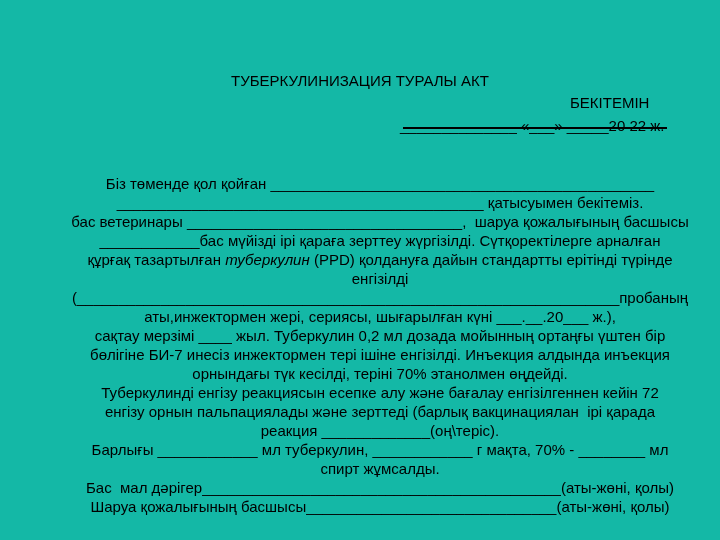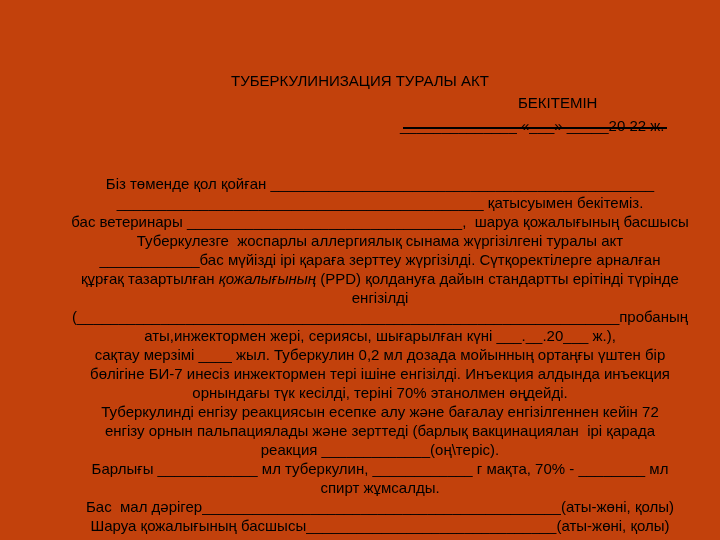--- a/index.html
+++ b/index.html
@@ -9,37 +9,37 @@
   }
   body {
     width: 720px;
     height: 540px;
     overflow: hidden;
   }
   .page {
     position: relative;
     width: 720px;
     height: 540px;
-    background: #c2410c;
+    background: #14b8a6;
     color: #000000;
     font-family: "Liberation Sans", "DejaVu Sans", sans-serif;
     font-size: 15px;
   }
   .doc-title {
     position: absolute;
     top: 72px;
     left: 0;
     width: 720px;
     text-align: center;
     white-space: pre;
   }
   .approve-label {
     position: absolute;
     top: 94px;
-    left: 518px;
+    left: 570px;
     white-space: pre;
   }
   .sig-rule {
     position: absolute;
     top: 127px;
     left: 403px;
     width: 264px;
     height: 0;
     border-top: 2px solid #000000;
   }
@@ -74,23 +74,22 @@
   <div class="approve-label">БЕКІТЕМІН</div>
 
   <div class="sig-rule"></div>
 
   <div class="date-line">______________ «___» _____20 22 ж.</div>
 
   <div class="doc-body" id="doc-body">
       <div class="doc-line"><span>Біз төменде қол қойған ______________________________________________</span></div>
       <div class="doc-line"><span>____________________________________________ қатысуымен бекітеміз.</span></div>
       <div class="doc-line"><span>бас ветеринары _________________________________,  шаруа қожалығының басшысы</span></div>
-      <div class="doc-line"><span>Туберкулезге  жоспарлы аллергиялық сынама жүргізілгені туралы акт</span></div>
       <div class="doc-line"><span>____________бас мүйізді ірі қараға зерттеу жүргізілді. Сүтқоректілерге арналған</span></div>
-      <div class="doc-line"><span>құрғақ тазартылған </span><span class="italic">қожалығының</span><span> (PPD) қолдануға дайын стандартты ерітінді түрінде</span></div>
+      <div class="doc-line"><span>құрғақ тазартылған </span><span class="italic">туберкулин</span><span> (PPD) қолдануға дайын стандартты ерітінді түрінде</span></div>
       <div class="doc-line"><span>енгізілді</span></div>
       <div class="doc-line"><span>(_________________________________________________________________пробаның</span></div>
       <div class="doc-line"><span>аты,инжектормен жері, сериясы, шығарылған күні ___.__.20___ ж.),</span></div>
       <div class="doc-line"><span>сақтау мерзімі ____ жыл. Туберкулин 0,2 мл дозада мойынның ортаңғы үштен бір</span></div>
       <div class="doc-line"><span>бөлігіне БИ-7 инесіз инжектормен тері ішіне енгізілді. Инъекция алдында инъекция</span></div>
       <div class="doc-line"><span>орнындағы түк кесілді, теріні 70% этанолмен өңдейді.</span></div>
       <div class="doc-line"><span>Туберкулинді енгізу реакциясын есепке алу және бағалау енгізілгеннен кейін 72</span></div>
       <div class="doc-line"><span>енгізу орнын пальпациялады және зерттеді (барлық вакцинациялан  ірі қарада</span></div>
       <div class="doc-line"><span>реакция _____________(оң\теріс).</span></div>
       <div class="doc-line"><span>Барлығы ____________ мл туберкулин, ____________ г мақта, 70% - ________ мл</span></div>

